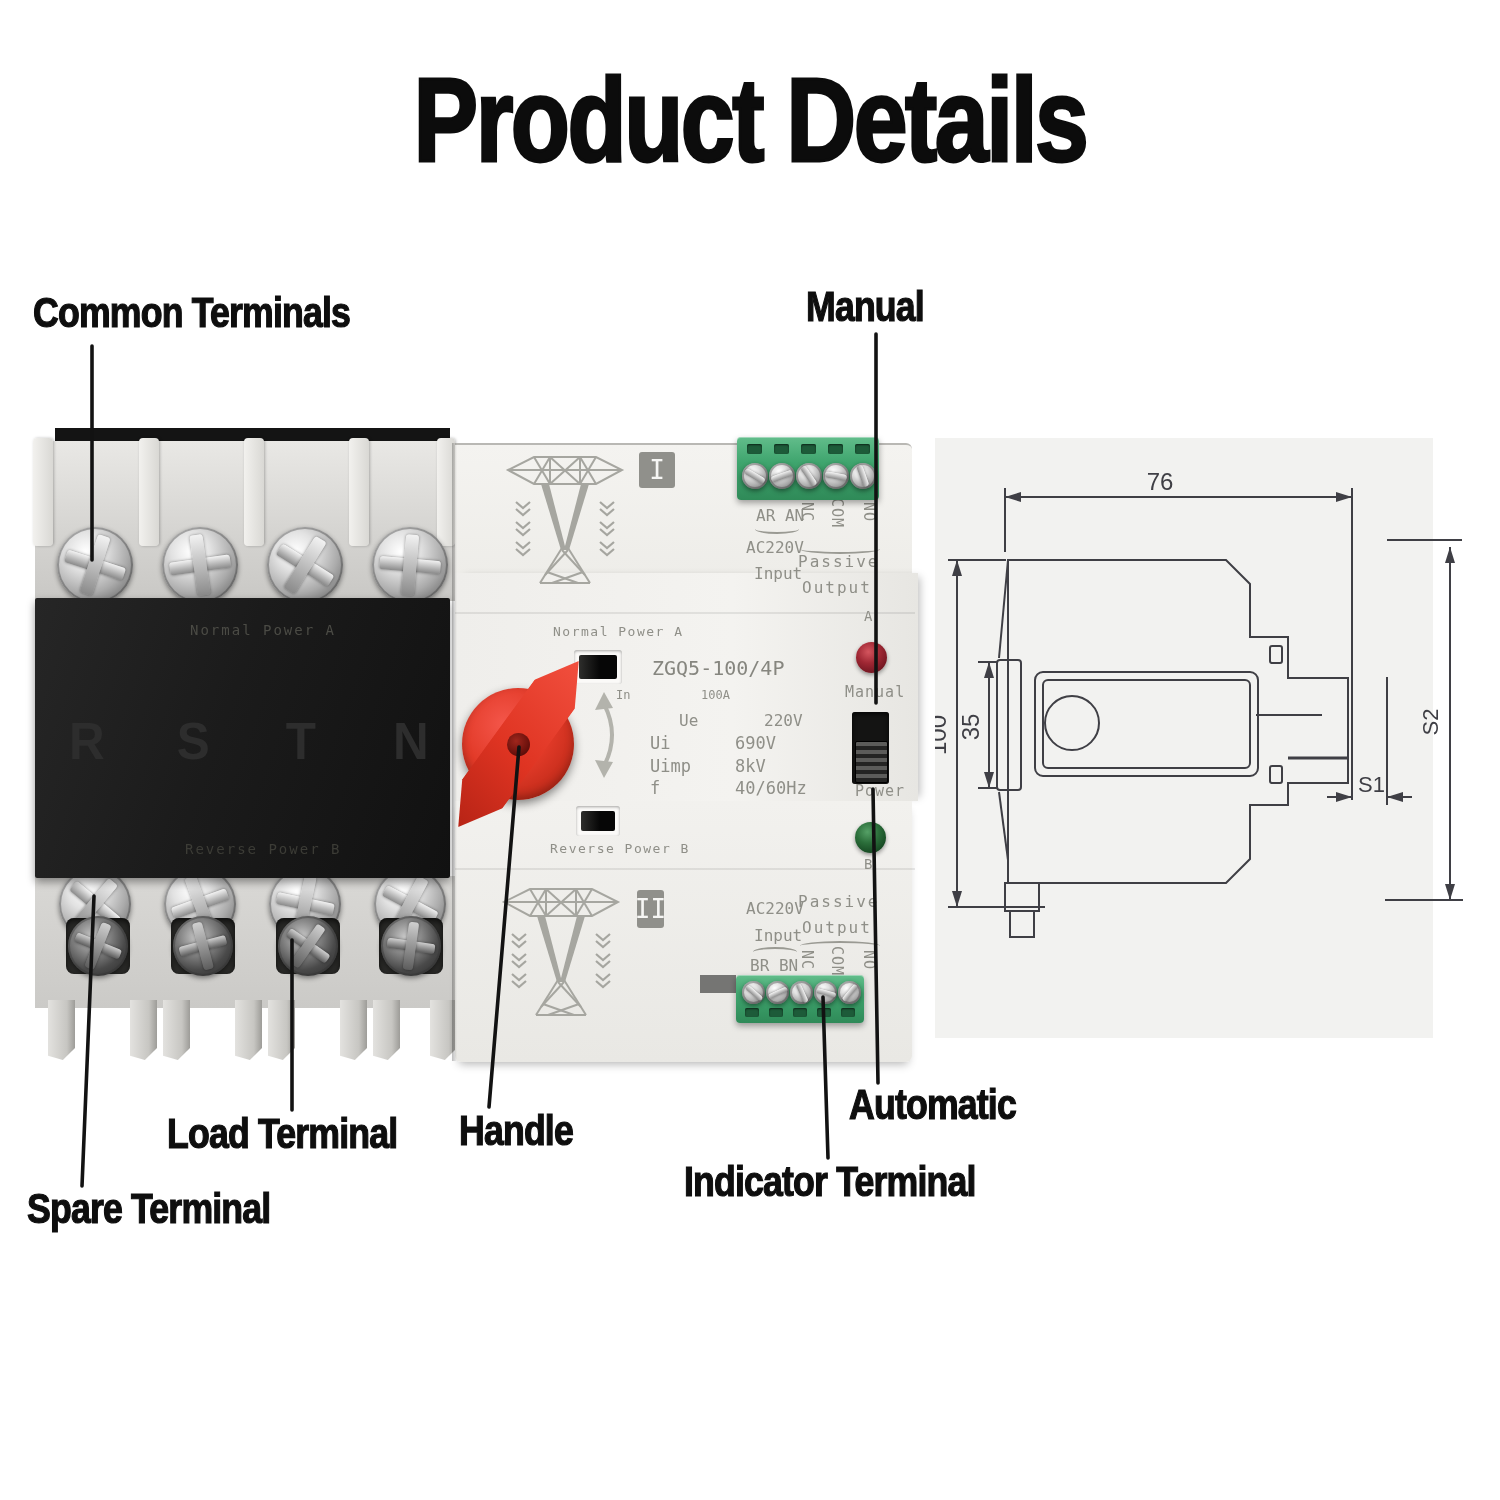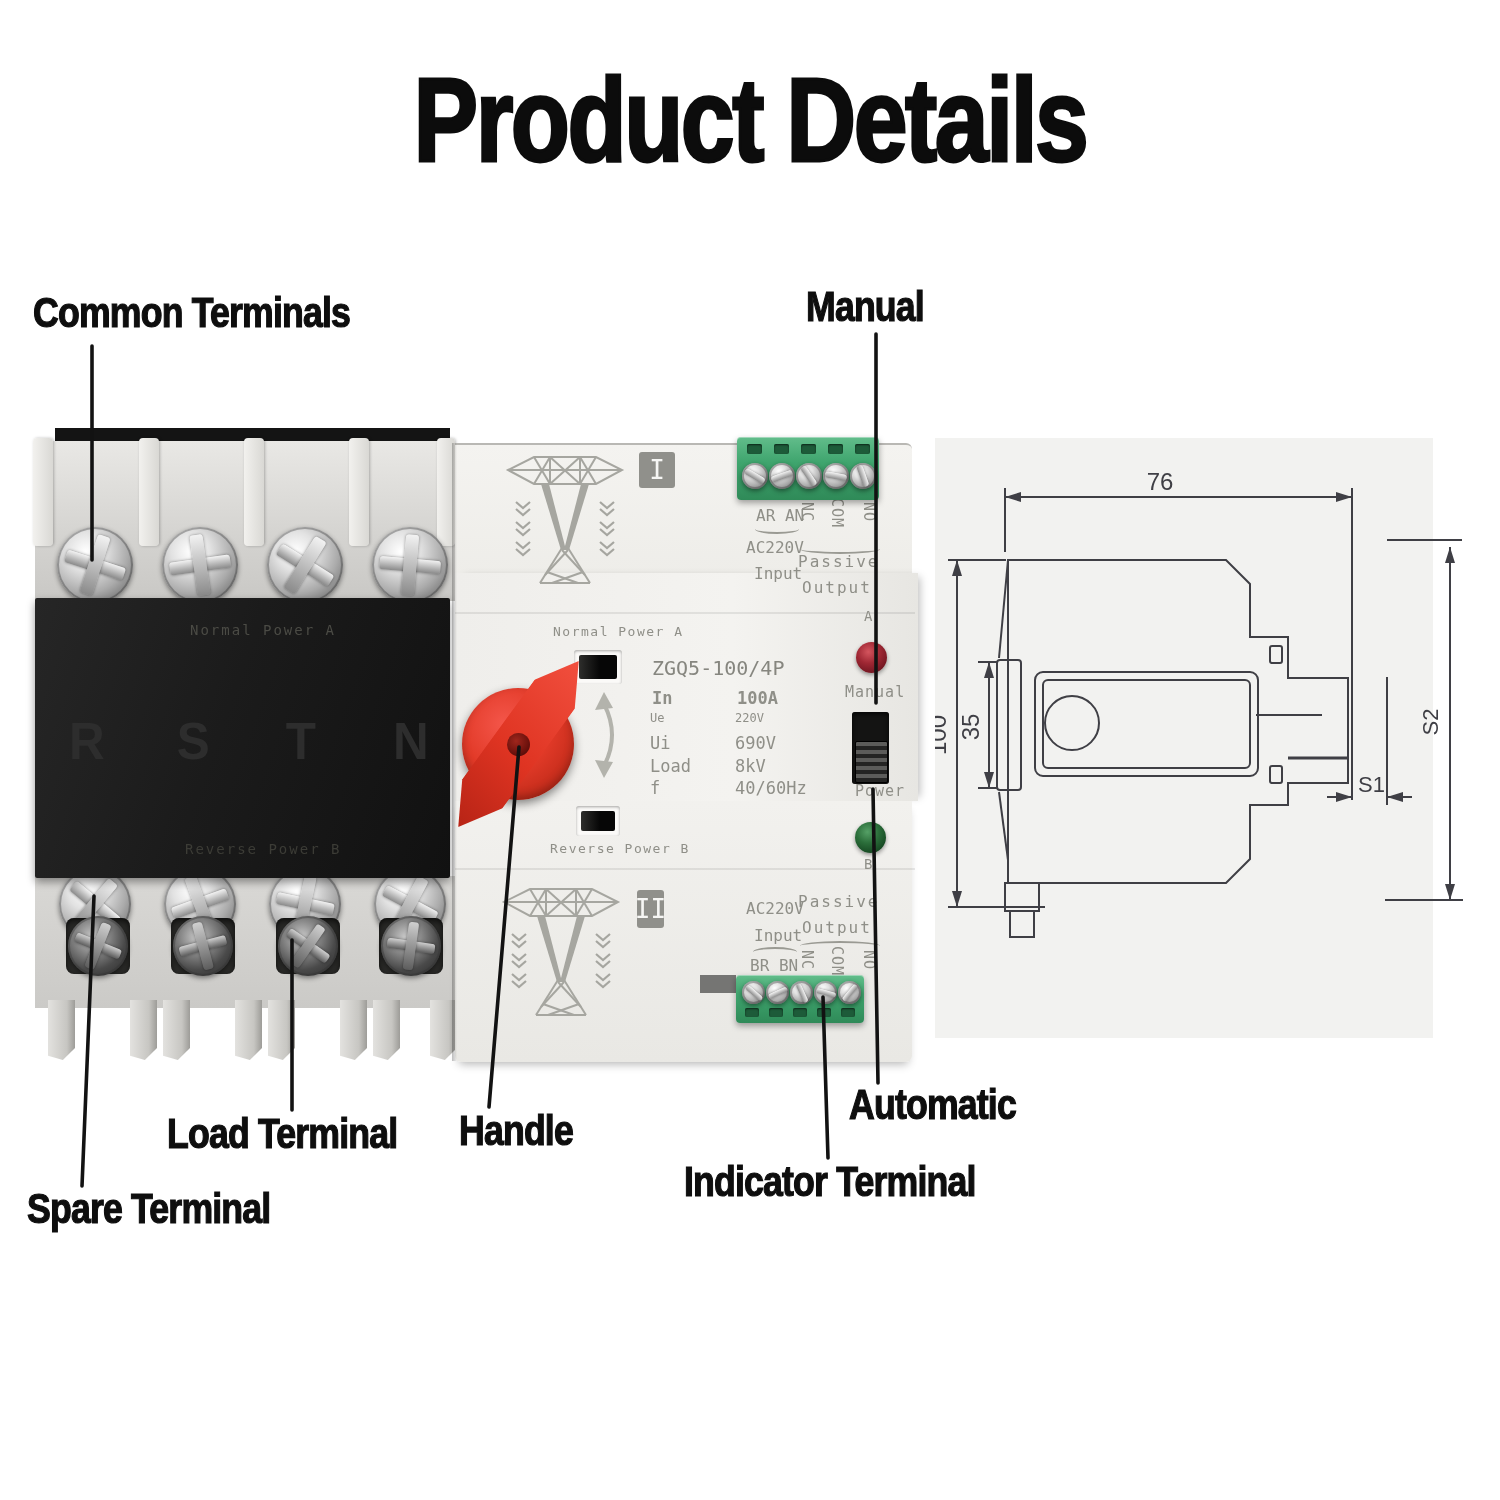--- a/index.html
+++ b/index.html
@@ -184,34 +184,34 @@
         <div class="screw mini" style="left:86px;top:26px;width:26px;height:26px;--rot:10deg;"></div>
         <div class="screw mini" style="left:113px;top:26px;width:26px;height:26px;--rot:70deg;"></div>
       </div>
 
       <div class="dtext" style="left:553px;top:624px;font-size:13px;letter-spacing:1.5px;">Normal Power A</div>
       <div class="window" style="left:574px;top:650px;width:48px;height:34px;">
           <div class="pane"></div>
         </div>
       <div class="dtext" style="left:652px;top:656px;font-size:20px;color:#86867f;">ZGQ5-100/4P</div>
 
-      <div class="dtext" style="left:652px;top:688px;font-size:17px;width:160px;font-weight:bold;">
+      <div class="dtext" style="left:616px;top:688px;font-size:12px;width:160px;">
         <span>In</span>
         <span style="position:absolute;left:85px;">100A</span>
       </div>
-      <div class="dtext" style="left:650px;top:711px;font-size:12px;width:160px;">
+      <div class="dtext" style="left:679px;top:711px;font-size:16px;width:160px;">
         <span>Ue</span>
         <span style="position:absolute;left:85px;">220V</span>
       </div>
       <div class="dtext" style="left:650px;top:733px;font-size:17px;width:160px;">
         <span>Ui</span>
         <span style="position:absolute;left:85px;">690V</span>
       </div>
       <div class="dtext" style="left:650px;top:756px;font-size:17px;width:160px;">
-        <span>Load</span>
+        <span>Uimp</span>
         <span style="position:absolute;left:85px;text-align:center;">8kV</span>
       </div>
       <div class="dtext" style="left:650px;top:778px;font-size:17px;width:160px;">
         <span>f</span>
         <span style="position:absolute;left:85px;">40/60Hz</span>
       </div>
 
       <svg class="abs" style="left:590px;top:690px;" width="40" height="90" viewBox="0 0 40 90">
         <path d="M14,14 Q30,45 14,76" fill="none" stroke="#b3b3ac" stroke-width="4"></path>
         <polygon points="14,2 5,20 23,18" fill="#b3b3ac"></polygon>

